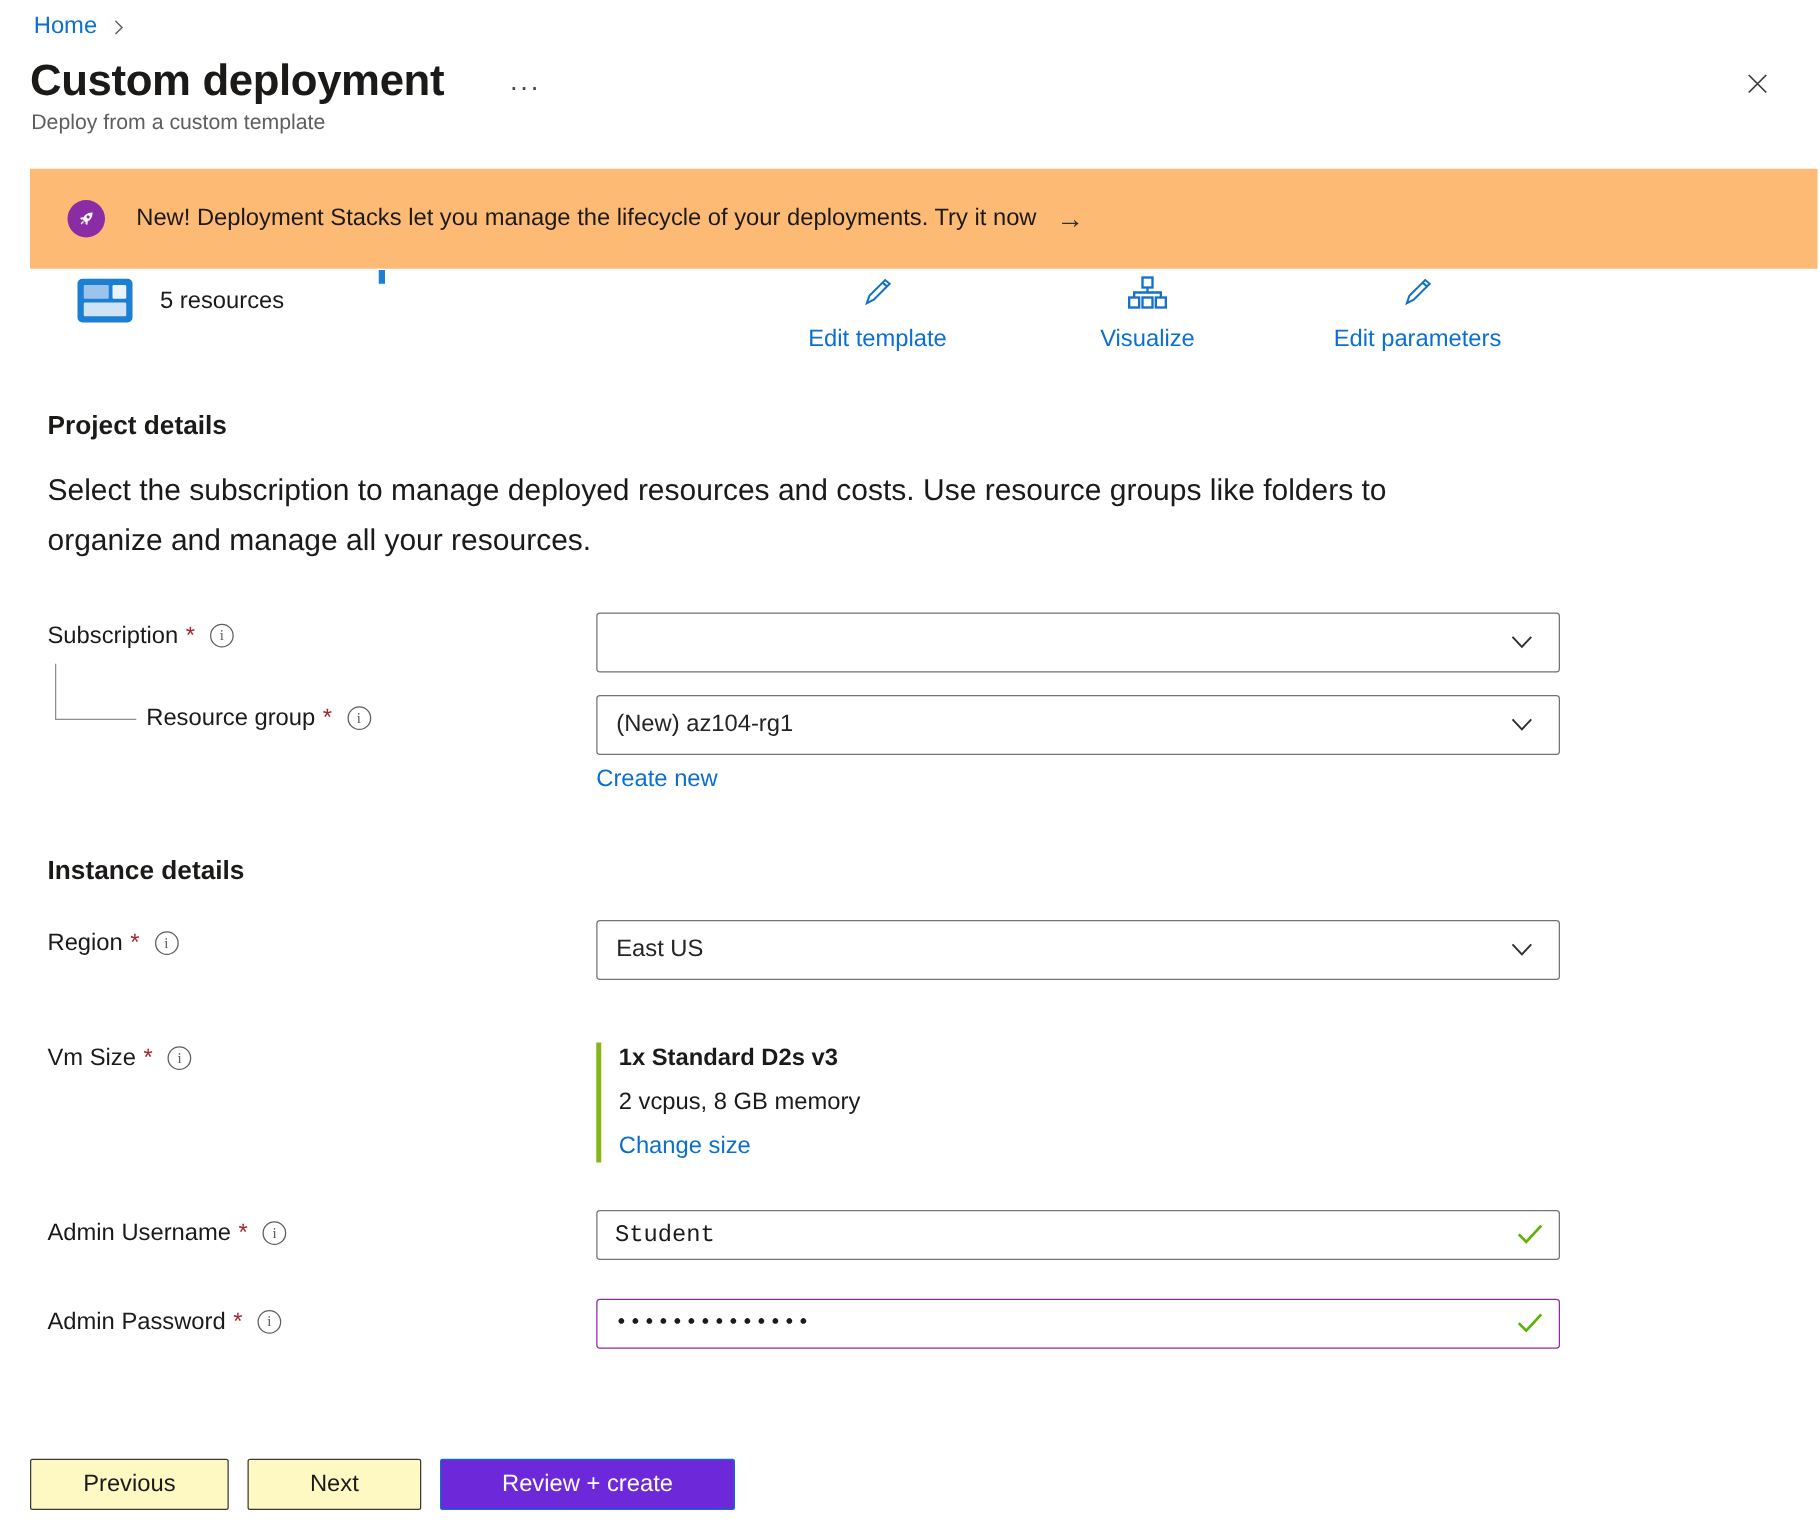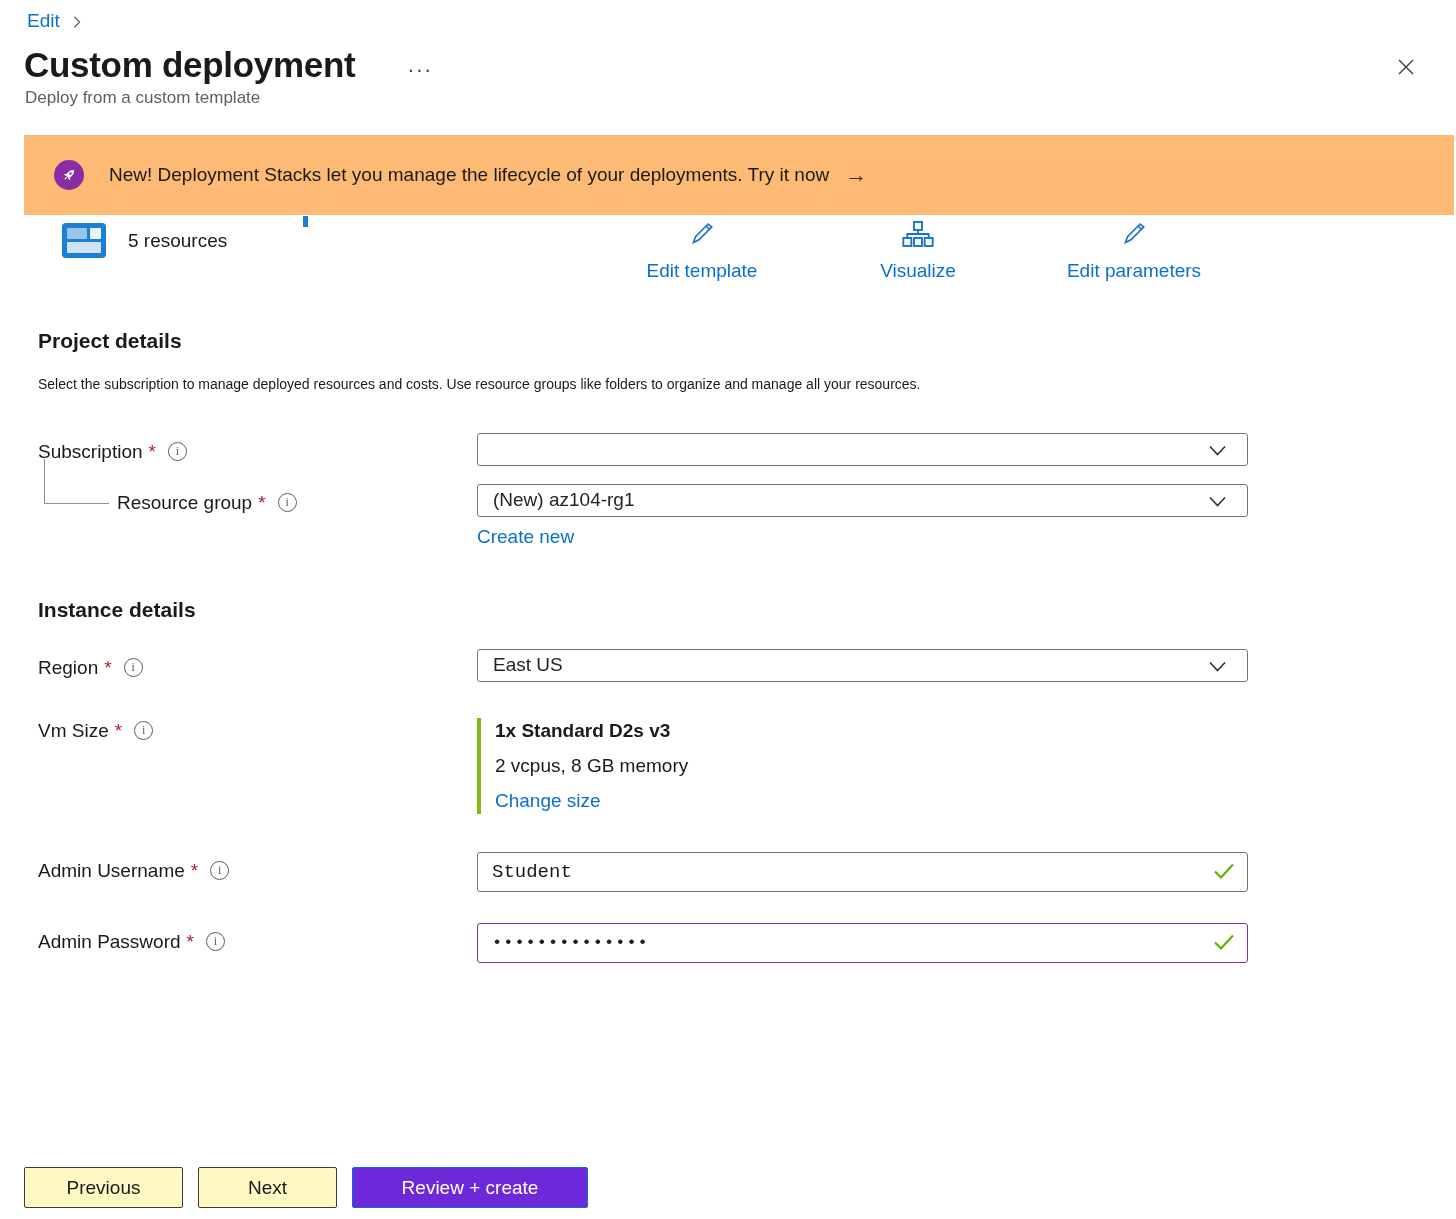--- a/index.html
+++ b/index.html
@@ -37,45 +37,45 @@
   .tmpl-icon .c2 { background:#e9f3fc; border-radius:1px; }
   .tmpl-icon .c3 { grid-column:1 / span 2; background:#cfe3f6; border-radius:1px; }
   .resource-count { font-size:19px; color:#1b1a19; }
   .actions { position:absolute; left:622px; top:4px; display:flex; gap:56px; }
   .action { width:160px; display:flex; flex-direction:column; align-items:center; gap:6px;
     color:#0b6fd0; font-size:19px; cursor:pointer; }
 
   
   .section-heading { margin-left:38px; font-size:21px; font-weight:700; color:#1b1a19; }
   .project-heading { margin-top:40px; }
-  .description { margin:20px 38px 0 38px; font-size:14px; line-height:1.68; color:#1b1a19; max-width:1150px; }
+  .description { margin:20px 38px 0 38px; font-size:24px; line-height:1.68; color:#1b1a19; max-width:1150px; }
 
   
   .form { margin-left:38px; margin-top:36px; }
   .form-row { display:flex; align-items:flex-start; position:relative; }
   .row-label { width:439px; padding-top:8px; font-size:19px; color:#1b1a19; display:flex; align-items:center; }
   .req { color:#a4262c; margin-left:6px; font-size:19px; }
   .info-icon { width:19px; height:19px; border:1px solid #5f5e5c; border-radius:50%; font-size:12px;
     display:inline-flex; align-items:center; justify-content:center; color:#5f5e5c; margin-left:12px;
     font-family:"Liberation Serif","DejaVu Serif",serif; cursor:default; }
   .field-col { width:771px; }
-  .dropdown { height:33px; border:1px solid #757370; border-radius:3px; background:#fff; display:flex;
+  .dropdown { height:48px; border:1px solid #757370; border-radius:3px; background:#fff; display:flex;
     align-items:center; justify-content:space-between; padding:0 20px 0 15px; font-size:19px; cursor:pointer; }
   .dropdown .chev { margin-top:3px; }
 
   .row-subscription { margin-bottom:18px; }
   .row-resource-group .row-label { padding-left:79px; }
   .connector { position:absolute; left:6px; top:-25px; width:65px; height:45px;
     border-left:1px solid #8f8d8b; border-bottom:1px solid #8f8d8b; }
   .create-new { display:inline-block; margin:9px 0 0 0; font-size:19px; color:#0b6fd0; }
 
   .instance-heading { margin-top:50px; }
   .row-region { margin-top:27px; }
 
-  .row-vmsize { margin-top:36px; }
+  .row-vmsize { margin-top:50px; }
   .vm-block { border-left:4px solid #86b717; padding:2px 0 2px 14px; }
   .vm-title { font-size:19px; font-weight:700; color:#1b1a19; }
   .vm-specs { font-size:19px; color:#1b1a19; margin-top:13px; }
   .vm-change { display:inline-block; font-size:19px; color:#0b6fd0; margin-top:13px; }
 
   .row-username { margin-top:38px; }
   .row-password { margin-top:31px; }
   .input-wrap { position:relative; }
   .text-input { width:100%; height:40px; border:1px solid #757370; border-radius:3px; font-size:19px;
     color:#1b1a19; padding:0 44px 0 14px; outline:none; font-family:Liberation Mono, monospace; }
@@ -88,21 +88,21 @@
     justify-content:center; cursor:pointer; font-family:inherit; }
   .btn-secondary { background:#fef9c3; border:1px solid #3b3a39; color:#1b1a19; }
   .btn-previous { width:159px; }
   .btn-next { width:139px; }
   .btn-primary { width:236px; background:#6d28d9; border:1px solid #0b6fd0; color:#fff; font-weight:400; }
 </style>
 </head>
 <body>
 
 <div class="breadcrumb">
-  <a class="home-link">Edit</a>
+  <a class="home-link">Home</a>
   <span class="crumb-chevron">
     <svg width="14" height="14" viewBox="0 0 16 16">
         <path d="M5 2l6 6-6 6" fill="none" stroke="#616161" stroke-width="1.4"></path>
       </svg>
   </span>
 </div>
 
 <div class="header-row">
   <div class="page-title">Custom deployment</div>
   <div class="more-dots">···</div>

